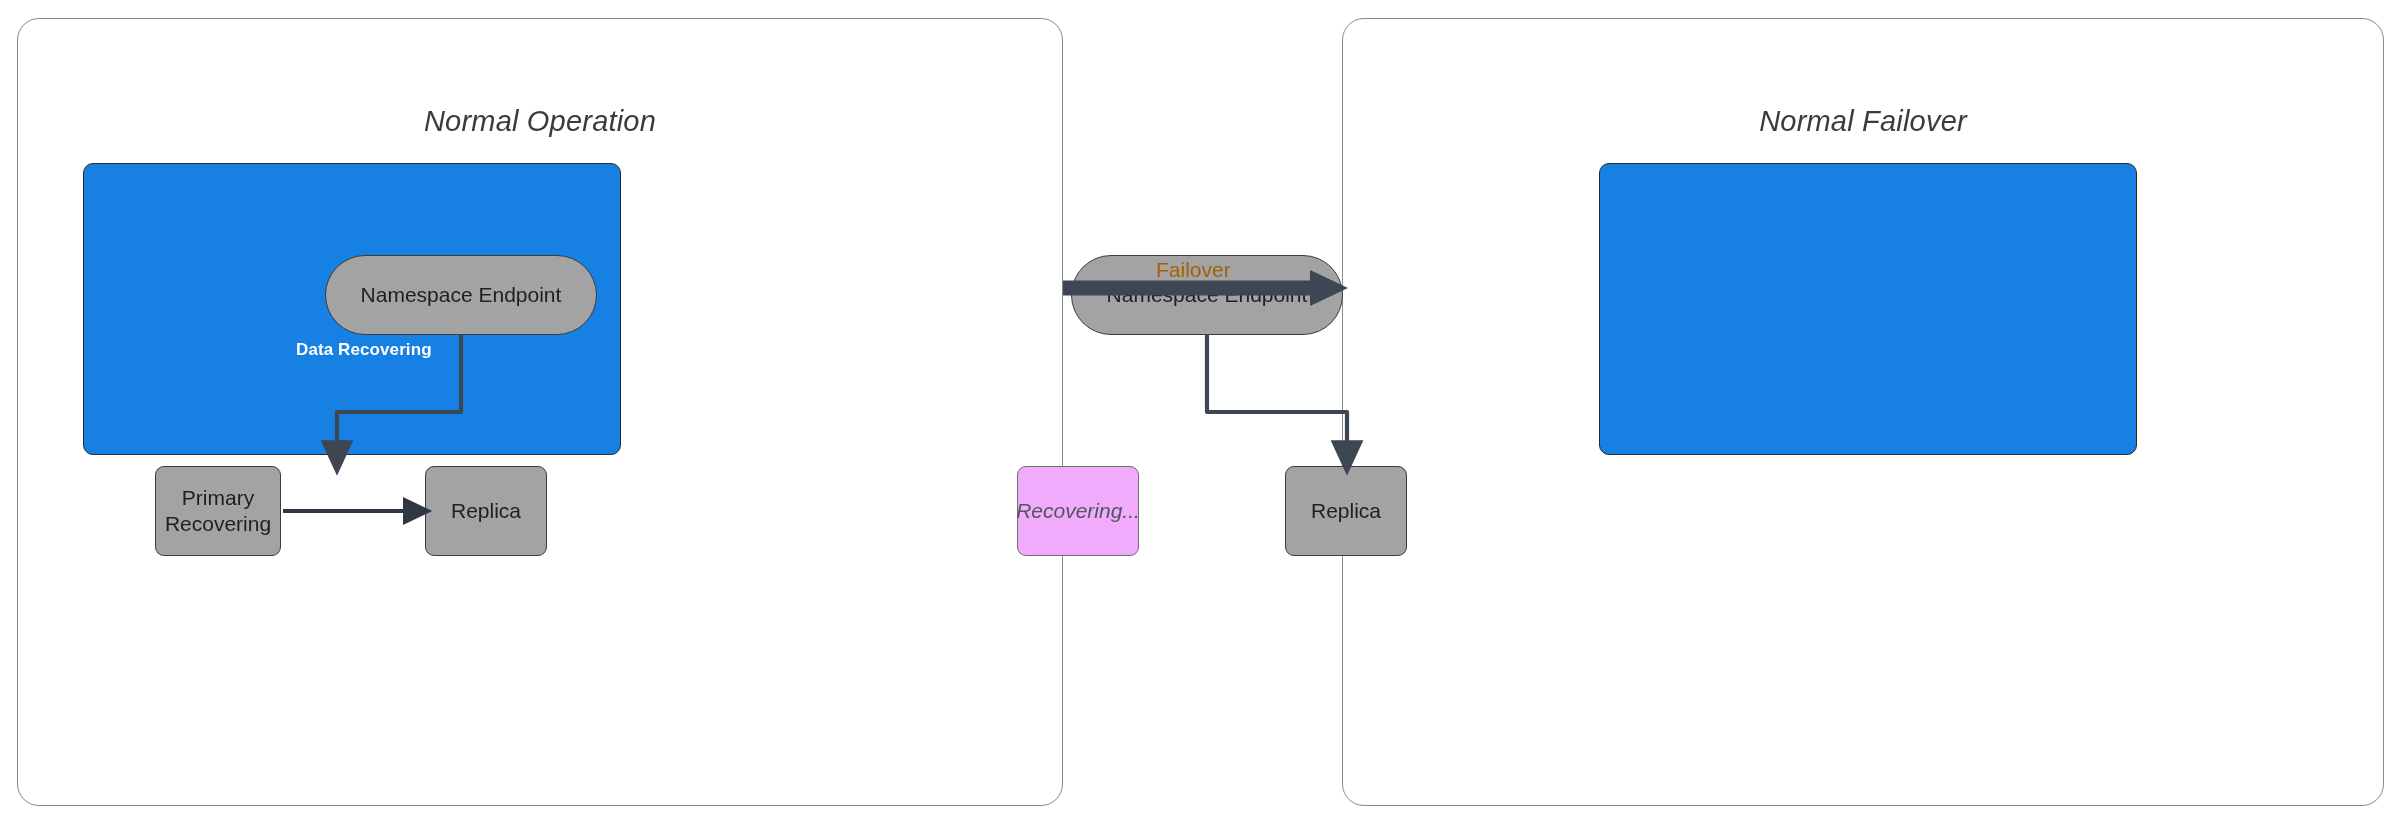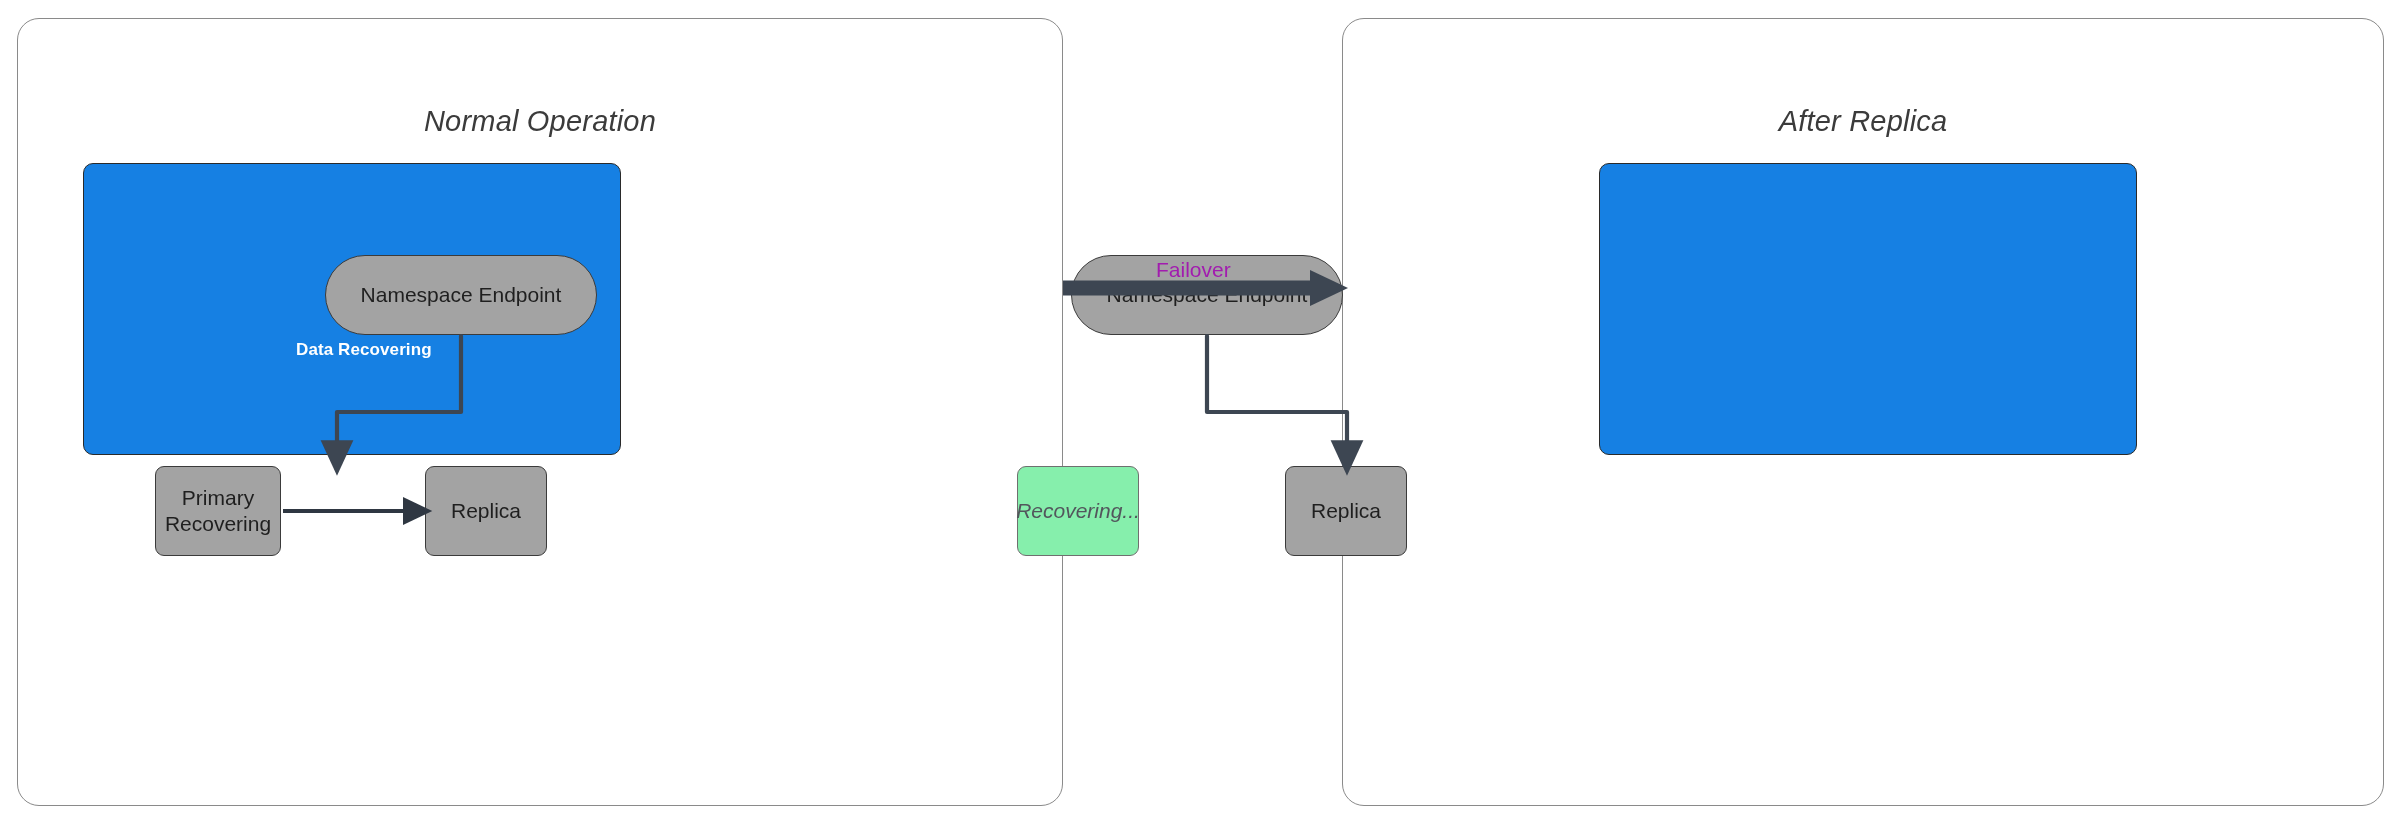--- a/index.html
+++ b/index.html
@@ -72,21 +72,21 @@
     font-size: 21px;
     line-height: 1.25;
   }
   .node.pill {
     border-radius: 60px;
   }
   .node.rect {
     border-radius: 9px;
   }
   .node.muted {
-    background: #86efac;
+    background: #f0abfc;
     border: 1.4px solid #6f6f6f;
     color: #52565c;
     font-style: italic;
     text-align: right;
   }
 
   
   .n-endpoint-l { left: 325px; top: 255px; width: 272px; height: 80px; }
   .n-primary-l  { left: 155px; top: 466px; width: 126px; height: 90px; }
   .n-replica-l  { left: 425px; top: 466px; width: 122px; height: 90px; }
@@ -115,21 +115,21 @@
     white-space: nowrap;
     letter-spacing: 0.1px;
   }
   .lbl-replication { left: 296px; top: 340px; }
 
   .failover-label {
     position: absolute;
     left: 1156px;
     top: 258px;
     font-size: 21px;
-    color: #a21caf;
+    color: #a16207;
     white-space: nowrap;
   }
 </style>
 </head>
 <body>
 
 <div class="stage">
 
   <div class="panel left">
     <div class="panel-title">Normal Operation</div>
@@ -144,21 +144,21 @@
       <span>Primary</span><br>
       <span>Recovering</span>
     </div>
   </div>
 
   <div class="node rect n-replica-l">Replica</div>
 
   <div class="edge-label lbl-replication">Data Recovering</div>
 
   <div class="panel right">
-    <div class="panel-title">After Replica</div>
+    <div class="panel-title">Normal Failover</div>
   </div>
 
   <div class="blue-region right"></div>
 
   <div class="node pill n-endpoint-r">Namespace Endpoint</div>
 
   <div class="node rect muted n-recover-r">Recovering...</div>
 
   <div class="node rect n-replica-r">Replica</div>
 

